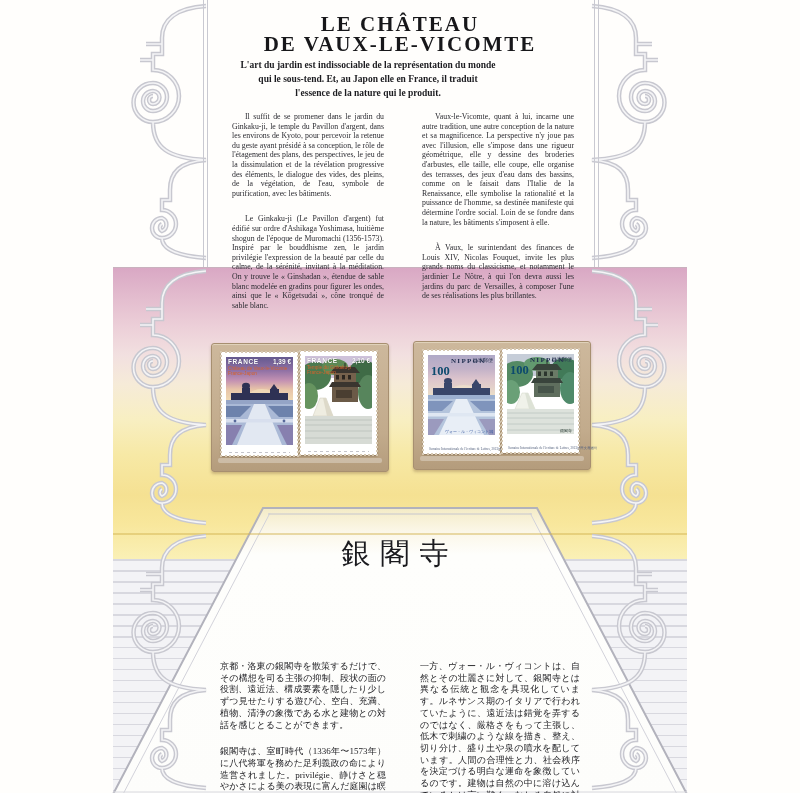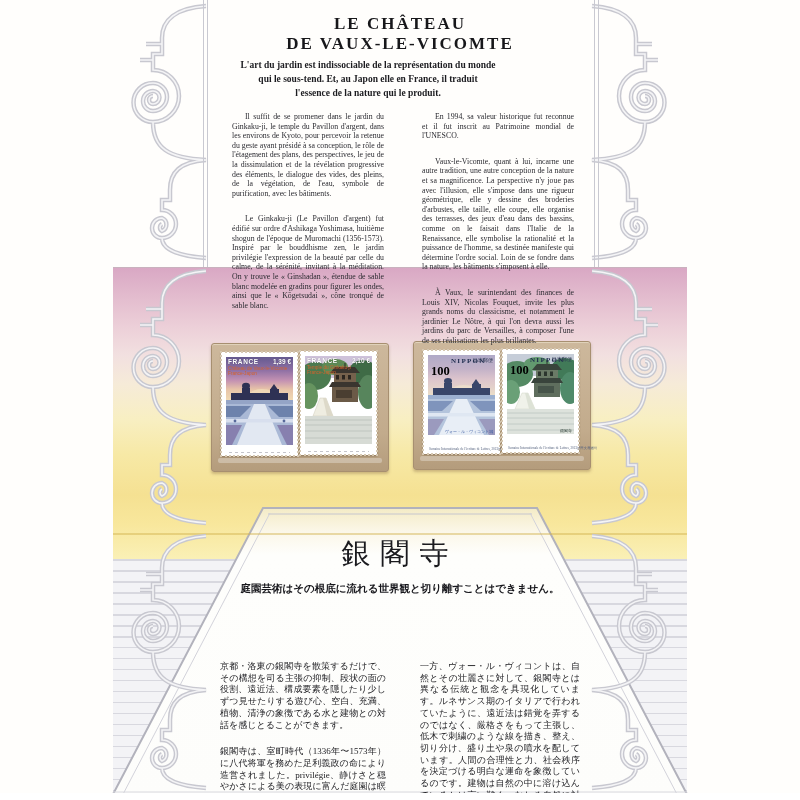--- a/index.html
+++ b/index.html
@@ -19,21 +19,21 @@
   .stripes.r{left:561px;width:126px;clip-path:polygon(1% 0,100% 0,100% 100%,98% 100%);}
 
   .lines-svg{left:0;top:0;width:800px;height:800px;z-index:2;pointer-events:none;}
   .orn-svg{left:0;top:0;width:800px;height:800px;z-index:3;pointer-events:none;}
 
   .vline{top:0;height:267px;width:3px;border-left:1px solid #c9c9d1;border-right:1px solid #c9c9d1;z-index:3;}
   .vline.l{left:203px;} .vline.r{left:594px;}
 
   
   .fr-title{left:200px;top:14px;width:400px;text-align:center;z-index:5;
-    font-weight:bold;font-size:17px;letter-spacing:2px;color:#17171a;line-height:20px;}
+    font-weight:bold;font-size:21px;letter-spacing:2px;color:#17171a;line-height:20px;}
   .fr-intro{left:205px;top:58px;width:326px;text-align:center;z-index:5;
     font-weight:bold;font-size:9.5px;line-height:14px;color:#1c1c20;}
   .fcol{top:96px;width:184px;z-index:5;}
   .fcol.c1{left:216px;} .fcol.c2{left:406px;}
   .fcol p{margin:16px;text-indent:13px;text-align:justify;font-size:7.8px;line-height:9.6px;color:#2a2a30;}
 
   
   .mount{width:176px;height:127px;border:1px solid #a78f70;border-radius:3px;z-index:4;
     background:linear-gradient(180deg,#cdb89c,#c2ab8c 70%,#b49c7c);
     box-shadow:inset 0 1px 0 #e0d2ba,0 2px 3px rgba(120,90,60,.35);}
@@ -50,21 +50,21 @@
     font-weight:bold;font-size:6.5px;letter-spacing:.6px;text-shadow:0 0 1px rgba(0,0,0,.4);}
   .fr-val{position:absolute;top:6px;right:7px;color:#fff;font-family:"Liberation Sans",sans-serif;
     font-size:6.5px;font-weight:bold;text-shadow:0 0 1px rgba(0,0,0,.4);}
   .fr-cap{position:absolute;top:14px;left:7px;color:#d4622c;font-family:"Liberation Sans",sans-serif;
     font-size:6px;line-height:6.6px;transform:scale(.78);transform-origin:0 0;white-space:nowrap;}
   .micro{position:absolute;left:8px;right:8px;bottom:3px;height:1.5px;opacity:.5;
     background:repeating-linear-gradient(90deg,#8a8a96 0 3px,transparent 3px 6px);}
 
   .jp-name{position:absolute;top:7px;left:8px;color:#1f2c4e;font-size:7px;letter-spacing:1.3px;font-weight:bold;margin-left:20px;}
   .jp-post{position:absolute;top:7px;right:7px;color:#2f3a55;font-size:6px;transform:scale(.85);transform-origin:100% 0;white-space:nowrap;}
-  .jp-val{position:absolute;top:14px;left:8px;color:#000000;font-size:12.5px;font-weight:bold;}
+  .jp-val{position:absolute;top:14px;left:8px;color:#0c4a6e;font-size:12.5px;font-weight:bold;}
   .jp-icap{position:absolute;right:7px;bottom:19px;font-size:6px;transform:scale(.66);transform-origin:100% 100%;white-space:nowrap;}
   .jp-icap.blue{color:#3a5aa0;} .jp-icap.dark{color:#31423a;}
   .jp-foot{position:absolute;left:6px;right:6px;bottom:2px;display:flex;justify-content:space-between;
     color:#55627e;font-size:6px;transform:scale(.55);transform-origin:0 100%;width:118px;white-space:nowrap;}
 
   
   .jp-title{left:200px;top:534px;width:400px;text-align:center;z-index:5;
     font-size:29px;letter-spacing:10px;color:#1a1a1e;}
   .jp-intro{left:160px;top:580px;width:480px;text-align:center;z-index:5;
     font-size:10.5px;font-weight:bold;line-height:17px;color:#17171c;}
@@ -134,21 +134,20 @@
   <div class="abs fr-intro">
     <div>L'art du jardin est indissociable de la représentation du monde</div>
     <div>qui le sous-tend. Et, au Japon elle en France, il traduit</div>
     <div>l'essence de la nature qui le produit.</div>
   </div>
   <div class="abs fcol c1">
     <p>Il suffit de se promener dans le jardin du Ginkaku-ji, le temple du Pavillon d'argent, dans les environs de Kyoto, pour percevoir la retenue du geste ayant présidé à sa conception, le rôle de l'étagement des plans, des perspectives, le jeu de la dissimulation et de la révélation progressive des éléments, le dialogue des vides, des pleins, de la végétation, de l'eau, symbole de purification, avec les bâtiments.</p>
     <p>Le Ginkaku-ji (Le Pavillon d'argent) fut édifié sur ordre d'Ashikaga Yoshimasa, huitième shogun de l'époque de Muromachi (1356-1573). Inspiré par le bouddhisme zen, le jardin privilégie l'expression de la beauté par celle du calme, de la sérénité, invitant à la méditation. On y trouve le « Ginshadan », étendue de sable blanc modelée en gradins pour figurer les ondes, ainsi que le « Kōgetsudai », cône tronqué de sable blanc.</p>
   </div>
   <div class="abs fcol c2">
-    <p>En 1994, sa valeur historique fut reconnue et il fut inscrit au Patrimoine mondial de l'UNESCO.</p>
     <p>Vaux-le-Vicomte, quant à lui, incarne une autre tradition, une autre conception de la nature et sa magnificence. La perspective n'y joue pas avec l'illusion, elle s'impose dans une rigueur géométrique, elle y dessine des broderies d'arbustes, elle taille, elle coupe, elle organise des terrasses, des jeux d'eau dans des bassins, comme on le faisait dans l'Italie de la Renaissance, elle symbolise la rationalité et la puissance de l'homme, sa destinée manifeste qui détermine l'ordre social. Loin de se fondre dans la nature, les bâtiments s'imposent à elle.</p>
     <p>À Vaux, le surintendant des finances de Louis XIV, Nicolas Fouquet, invite les plus grands noms du classicisme, et notamment le jardinier Le Nôtre, à qui l'on devra aussi les jardins du parc de Versailles, à composer l'une de ses réalisations les plus brillantes.</p>
   </div>
 
   <div class="abs mount m1">
     <div class="stamp" style="left:9px;top:8px;">
       <div class="simg" style="height:88px;">
         <svg viewBox="0 0 67 88" preserveAspectRatio="none">
           <defs>
               <linearGradient id="skyV" x1="0" y1="0" x2="0" y2="1">
@@ -300,21 +299,20 @@
       <span class="jp-icap dark">銀閣寺</span>
       <div class="jp-foot">
         <span>Semaine Internationale de l'écriture de Lettres, 2023</span>
         <span>国際文通週間</span>
       </div>
     </div>
   </div>
 
   <div class="abs jp-title">銀閣寺</div>
   <div class="abs jp-intro">
-    <div>庭園芸術はその根底に流れる世界観と切り離すことはできません。</div>
   </div>
   <div class="abs jcol c1">
     <p>京都・洛東の銀閣寺を散策するだけで、その構想を司る主張の抑制、段状の面の役割、遠近法、構成要素を隠したり少しずつ見せたりする遊び心、空白、充満、植物、清浄の象徴である水と建物との対話を感じとることができます。</p>
     <p>銀閣寺は、室町時代（1336年〜1573年）に八代将軍を務めた足利義政の命により造営されました。privilégie、静けさと穏やかさによる美の表現に富んだ庭園は瞑想へと誘います。そして庭園には、白砂を段形に盛り上げ波紋を表現した銀沙灘や円錐台形の向月台があります。</p>
     <p>1994年には、その歴史的価値を高く評価され、「古都京都の文化財」として世界遺産に登録されました。</p>
   </div>
   <div class="abs jcol c2">
     <p>一方、ヴォー・ル・ヴィコントは、自然とその壮麗さに対して、銀閣寺とは異なる伝統と観念を具現化しています。ルネサンス期のイタリアで行われていたように、遠近法は錯覚を弄するのではなく、厳格さをもって主張し、低木で刺繍のような線を描き、整え、切り分け、盛り土や泉の噴水を配しています。人間の合理性と力、社会秩序を決定づける明白な運命を象徴しているのです。建物は自然の中に溶け込んでいるとは言い難く、むしろ自然に対して威厳を放っています。</p>
     <p>ヴォー・ル・ヴィコント建設のために、ルイ14世の大蔵卿ニコラ・フーケは古典主義の巨匠たちを招聘しました。中でもとりわけ名高い造園家ル・ノートルはヴェルサイユ宮殿の庭園も手がけており、最も輝かしい作品の一つを創りあげました。</p>
   </div>

